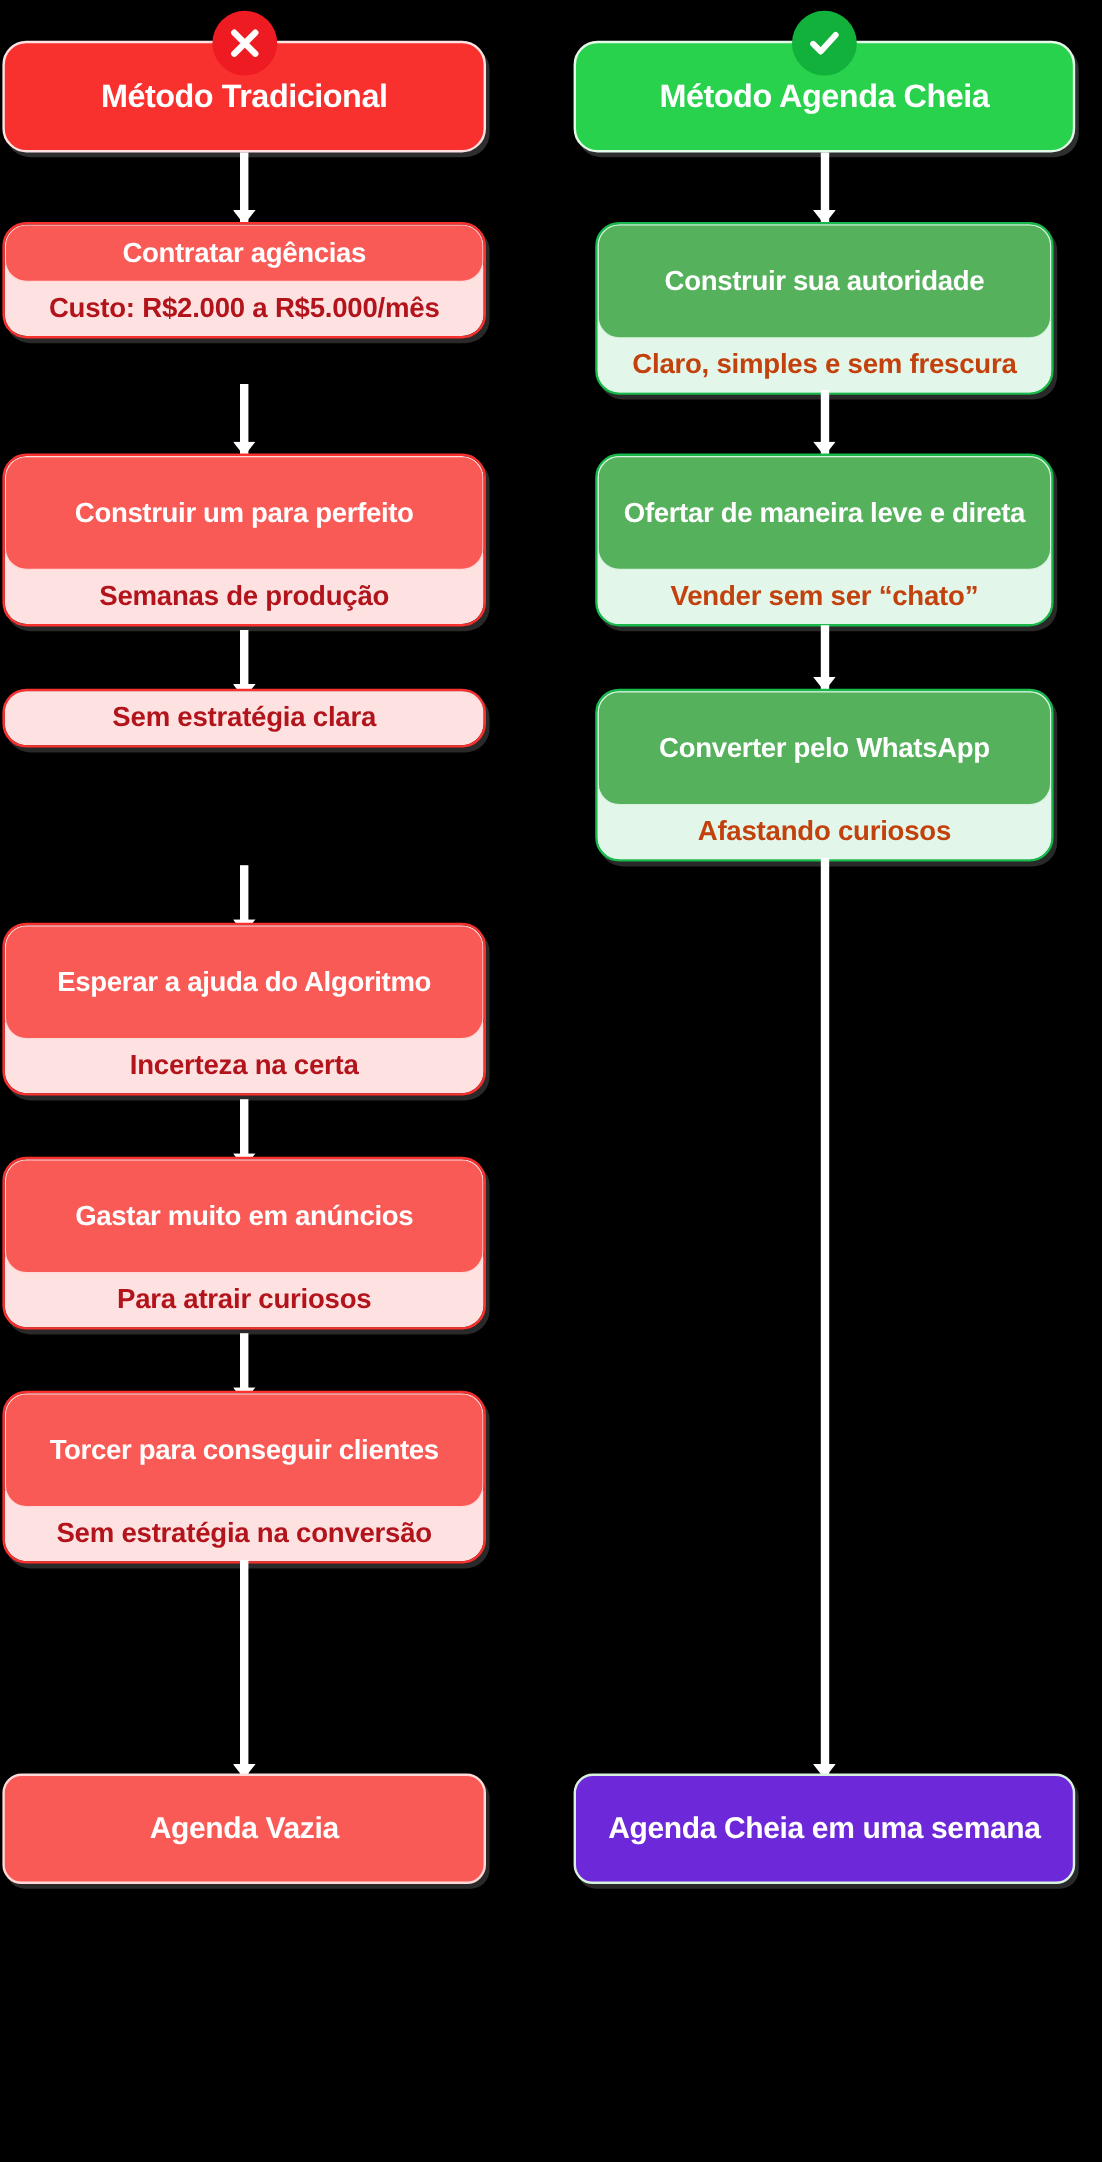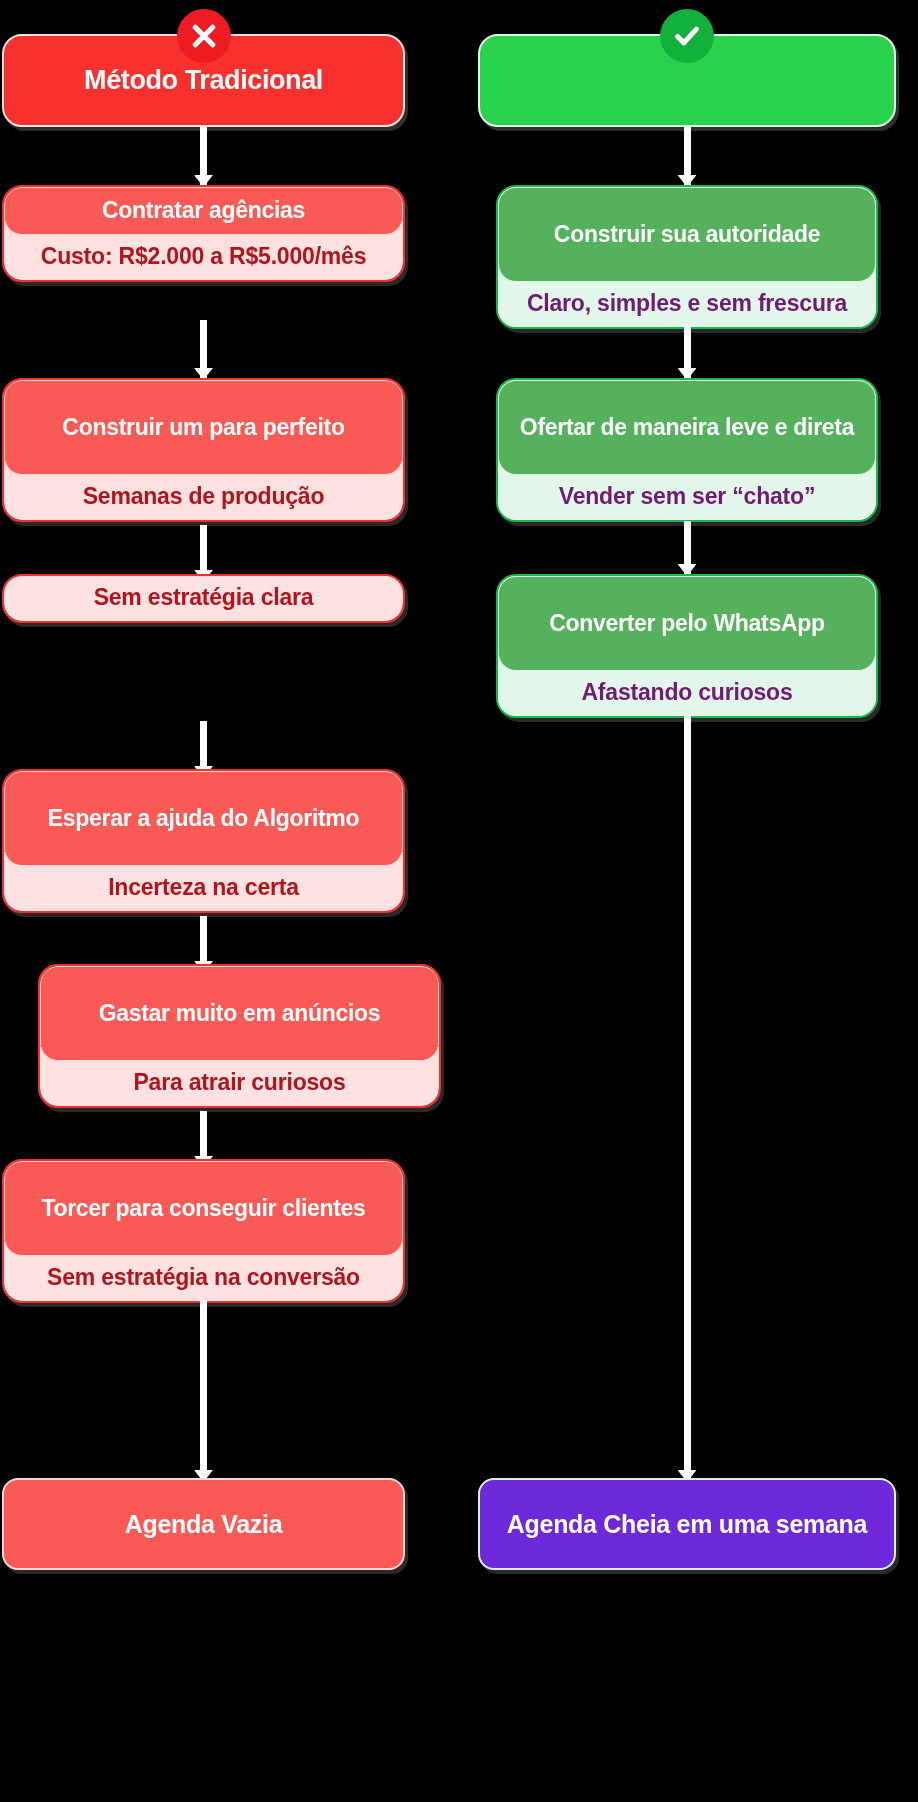--- a/index.html
+++ b/index.html
@@ -60,21 +60,21 @@
     box-shadow:3px 4px 0 rgba(255,255,255,.16);
   }
   .left .card .top { background:#FA5A56; border:1px solid #ffd9d8; }
   .left .card .sub { background:#FDE2E1; color:#B3131B; }
   
   .right .card {
     background:#E3F6EA; border:2px solid #19B84A; border-radius:20px;
     box-shadow:3px 4px 0 rgba(255,255,255,.16);
   }
   .right .card .top { background:#55B15B; border:1px solid #d9f2e0; }
-  .right .card .sub { background:#E3F6EA; color:#701a75; }
+  .right .card .sub { background:#E3F6EA; color:#c2410c; }
 
   
   .final {
     border-radius:16px; display:flex; align-items:center; justify-content:center;
     text-align:center; color:#fff; font-weight:800; font-size:25px;
     line-height:1.15; letter-spacing:-0.3px; padding:0 16px;
     box-shadow:3px 4px 0 rgba(255,255,255,.16);
   }
   .left .final  { background:#FA5A56; border:2px solid #ffd9d8; }
   .right .final { background:#6d28d9; border:2px solid #d9f2e0; }
@@ -147,21 +147,21 @@
       <div class="card">
         <div class="top" style="height:95px">Esperar a ajuda do Algoritmo</div>
         <div class="sub">Incerteza na certa</div>
       </div>
     </div>
     <div class="conn" style="position:absolute;top:916px;left:0;width:403px;height:57px;">
       <div class="line"></div>
         <div class="head"></div>
     </div>
 
-    <div style="position:absolute;top:964px;left:0;width:403px;margin-left:36px;">
+    <div style="position:absolute;top:964px;left:0;width:403px;">
       <div class="card">
         <div class="top" style="height:95px">Gastar muito em anúncios</div>
         <div class="sub">Para atrair curiosos</div>
       </div>
     </div>
     <div class="conn" style="position:absolute;top:1111px;left:0;width:403px;height:57px;">
       <div class="line"></div>
         <div class="head"></div>
     </div>
 
@@ -184,20 +184,21 @@
 
   <div class="col right">
 
     <div style="position:absolute;top:34px;left:0;width:418px;">
       <div class="hdr">
         <div class="badge ck">
           <svg viewBox="0 0 24 24" fill="none" stroke="#fff" stroke-width="4" stroke-linecap="round" stroke-linejoin="round">
               <path d="M4.5 12.5 L9.5 17.5 L19.5 6.5"></path>
             </svg>
         </div>
+        <span class="txt">Método Agenda Cheia</span>
       </div>
     </div>
 
     <div class="conn" style="position:absolute;top:127px;left:0;width:418px;height:60px;">
       <div class="line"></div>
         <div class="head"></div>
     </div>
 
     <div style="position:absolute;top:185px;left:18px;width:382px;">
       <div class="card">

